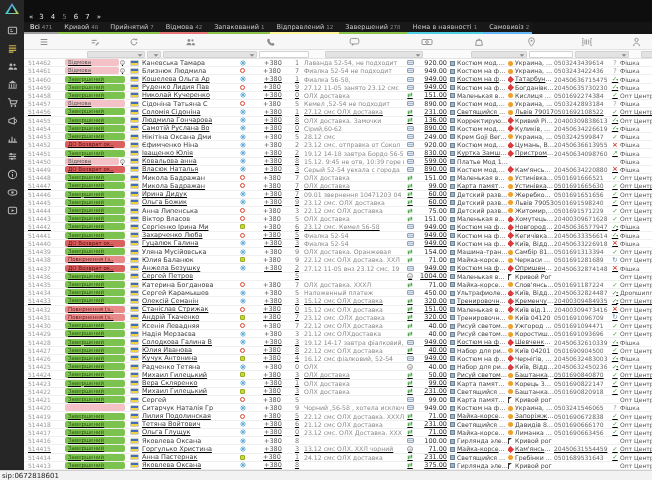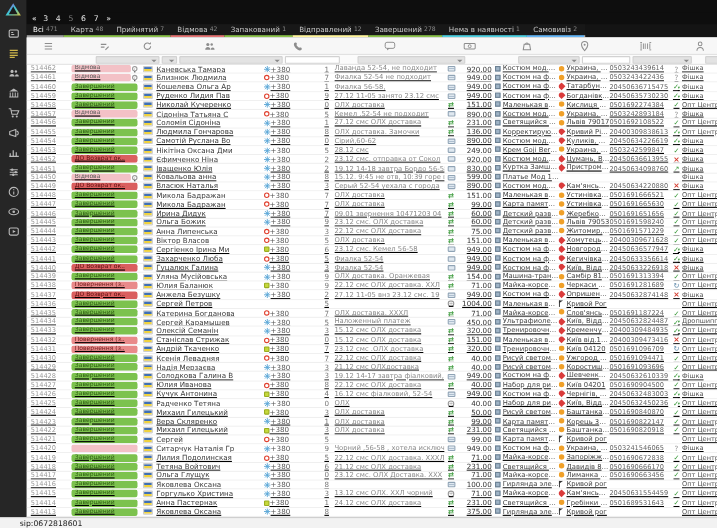--- a/index.html
+++ b/index.html
@@ -43,21 +43,21 @@
   .fbox.white { background:#ffffff; }
   .fbox .caret-dn { position:absolute; right:1px; top:2px; border-top-color:#8a8a8a; transform:scale(.8); }
 
   #rows { height:411px; overflow:hidden; }
   .row { display:flex; height:8.22px; border-bottom:1px solid #efefef; background:#fff; align-items:center; cursor:pointer; }
   .cell { overflow:hidden; white-space:nowrap; flex:0 0 auto; height:100%; display:flex; align-items:center; }
   .c-id    { width:40px; font-size:6px; color:#9a9a9a; padding-left:4px; }
   .c-st    { width:62px; padding:0 1px; }
   .c-flag  { width:16px; justify-content:center; }
   .c-nm    { width:96px; font-size:6.5px; color:#3a3a3a; }
-  .c-ph    { width:52px; font-size:6.5px; color:#555; gap:0; padding-left:2px; }
+  .c-ph    { width:52px; font-size:6.5px; color:#555; gap:18px; padding-left:2px; }
   .c-cnt   { width:14px; font-size:6.5px; color:#777; justify-content:center; }
   .c-cm    { width:100px; font-size:6.2px; color:#8a8a8a; }
   .c-pay   { width:12px; justify-content:center; }
   .c-pr    { width:34px; font-size:6.5px; color:#333; justify-content:flex-end; padding-right:3px; }
   .c-prod  { width:58px; font-size:6.2px; color:#444; gap:2px; text-overflow:ellipsis; display:block; line-height:8.2px; }
   .c-loc   { width:46px; font-size:6.2px; color:#444; gap:2px; text-overflow:ellipsis; display:block; line-height:8.2px; }
   .c-tr    { width:56px; font-size:6px; color:#666; }
   .c-ti    { width:10px; justify-content:center; }
   .c-shop  { width:32px; font-size:6px; color:#555; }
 
@@ -93,21 +93,21 @@
   .li-pk::after { content:""; position:absolute; left:0; top:0; width:1px; height:6px; background:#333; }
   .ti-ok { color:#3f9c3f; font-size:6.5px; font-weight:bold; }
   .ti-dn { color:#3f9c3f; font-size:4px; margin-left:-1px; }
   .ti-q  { color:#9a9a9a; font-size:6.5px; }
   .ti-ret{ color:#d43c2f; font-size:7px; font-weight:bold; }
   .ti-cyc{ color:#5b87a8; font-size:6.5px; }
   .ti-out{ color:#3f9c3f; font-size:6.5px; }
 
   
   #statusbar { position:absolute; left:0; top:470px; width:652px; height:10px; background:#f2f2f2;
-               border-top:1px solid #cfcfcf; font-size:7px; color:#222; padding-left:18px; line-height:10px; }
+               border-top:1px solid #cfcfcf; font-size:7px; color:#222; padding-left:2px; line-height:10px; }
 </style>
 </head>
 <body>
 
 <div id="app">
 
   <div id="topbar">
     <div id="topinfo">
       <span>Відображено з 200 по 250</span>
       <span class="caret-dn"></span>
@@ -209,21 +209,21 @@
         </div>
       </div>
   </div>
 
   <div id="tabs">
       <div class="tab active " style="border-bottom-color:#9e9e9e">
      <span class="t-label">Всі</span>
      <span class="t-count">471</span>
       </div>
       <div class="tab  " style="border-bottom-color:#8bc34a">
-     <span class="t-label">Карта</span>
+     <span class="t-label">Кривой</span>
      <span class="t-count">48</span>
       </div>
       <div class="tab  " style="border-bottom-color:#8bc34a">
      <span class="t-label">Прийнятий</span>
      <span class="t-count">7</span>
       </div>
       <div class="tab  " style="border-bottom-color:#e57373">
      <span class="t-label">Відмова</span>
      <span class="t-count">42</span>
       </div>

